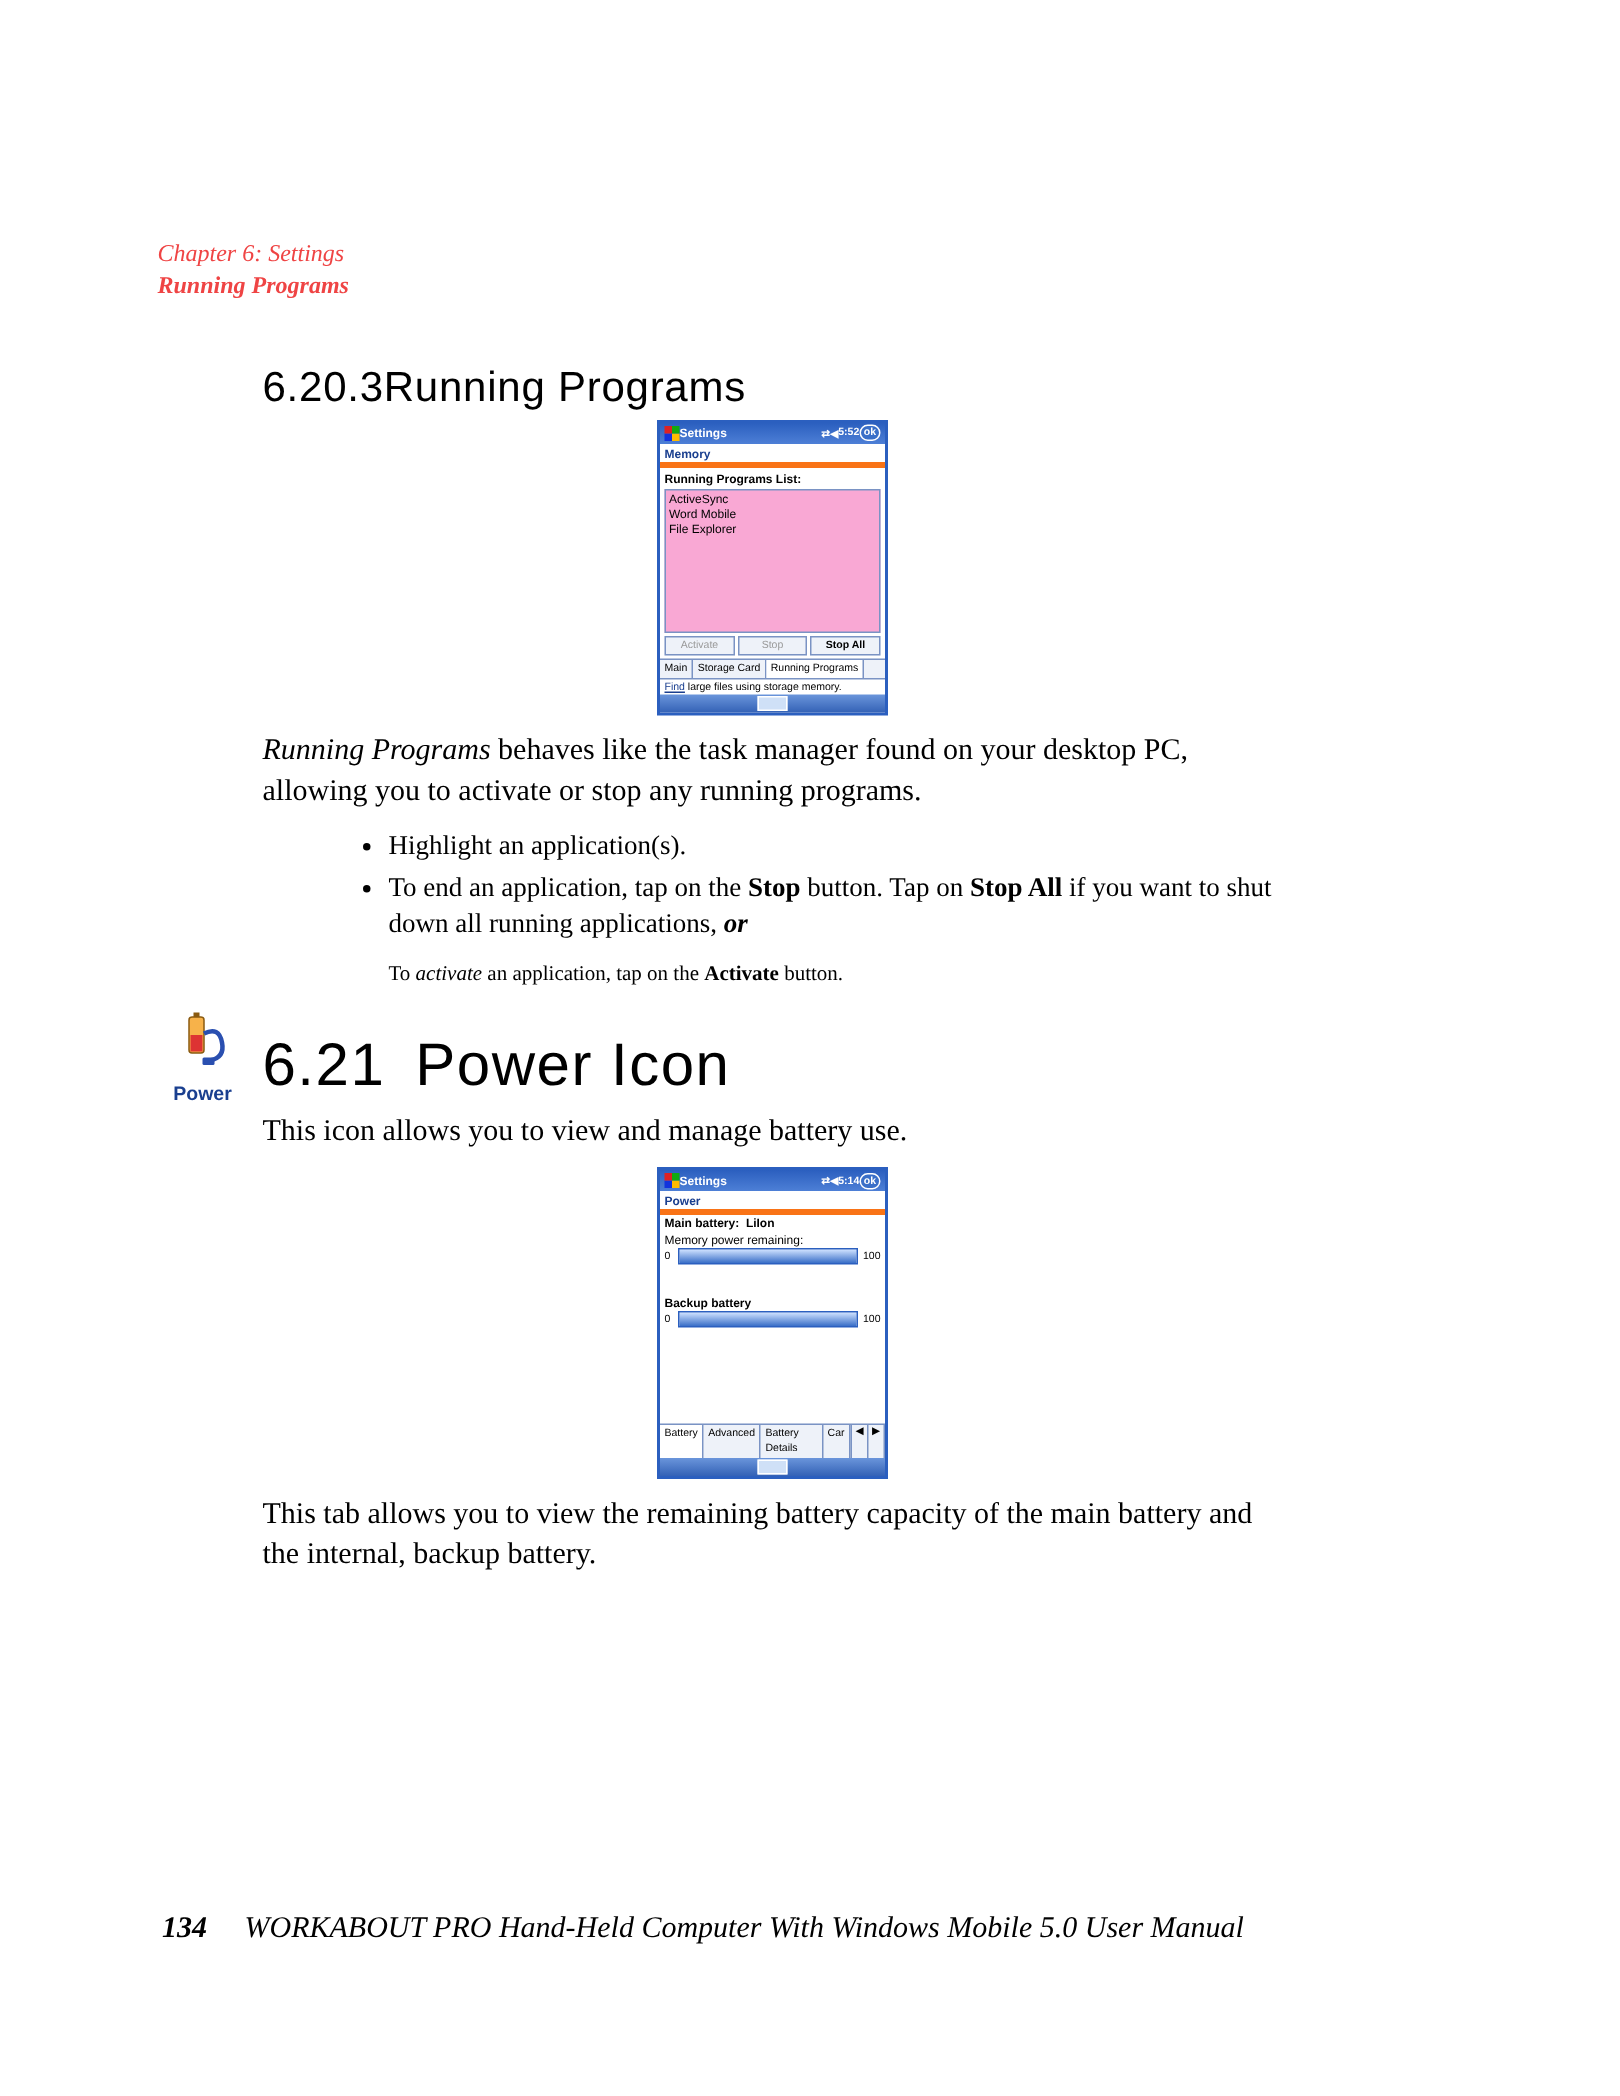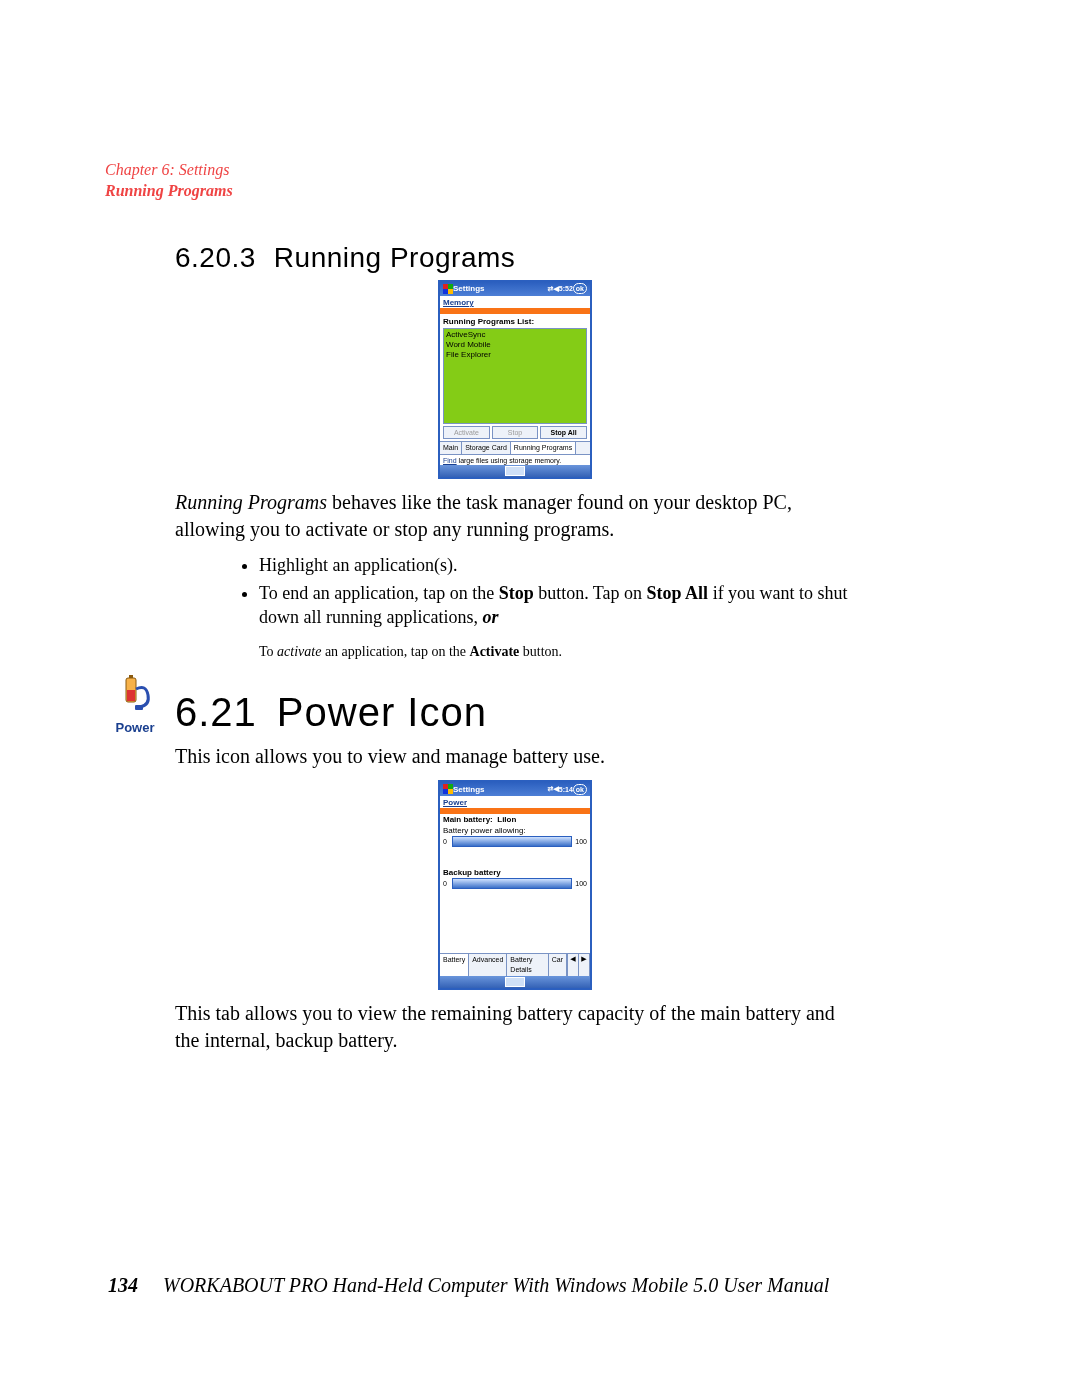--- a/index.html
+++ b/index.html
@@ -33,21 +33,21 @@
     margin-top: 40px;
     width: 680px;
   }
   h2.section {
     font-family: "Arial Narrow", Arial, sans-serif;
     font-weight: 500;
     font-size: 28px;
     letter-spacing: 0.5px;
     margin: 0 0 6px 0;
   }
-  h2.section .num { margin-right: 18px; }
+  h2.section .num { }
   h2.big {
     font-family: "Arial Narrow", Arial, sans-serif;
     font-weight: 500;
     font-size: 40px;
     letter-spacing: 1px;
     margin: 28px 0 6px 0;
   }
   h2.big .num { margin-right: 20px; }
   p.body {
     font-size: 20px;
@@ -130,32 +130,31 @@
     background: #3a6fc8;
     border: 1px solid #fff;
     border-radius: 7px;
     padding: 0 2px;
     line-height: 9px;
   }
   .wm .subhead {
     color: #1a3f8f;
     font-weight: bold;
     padding: 2px 3px 1px;
-    border-bottom: 6px solid #f97316;
-    text-decoration: underline;
+    border-bottom: 4px solid #f97316;
   }
   .wm .section-label {
     font-weight: bold;
     padding: 3px 3px 0;
   }
   .wm .listframe {
     margin: 2px 3px;
     border: 1px solid #7a93c4;
     height: 92px;
-    background: #84cc16;
+    background: #f9a8d4;
     padding: 1px 2px;
     line-height: 10px;
   }
   .wm .btnrow {
     display: flex;
     gap: 2px;
     margin: 2px 3px;
   }
   .wm .btnrow .btn {
     flex: 1;
@@ -312,21 +311,21 @@
         <span class="title">Settings</span>
         <span class="sig">⇄</span>
         <span class="spk">◀</span>
         <span class="time">5:14</span>
         <span class="ok">ok</span>
       </div>
       <div class="subhead">Power</div>
       <div class="field">
         <b><span>Main battery:</span></b>&nbsp;&nbsp;<b><span>LiIon</span></b>
       </div>
-      <div class="field">Battery power allowing:</div>
+      <div class="field">Memory power remaining:</div>
       <div class="bar-row">
         <span class="z">0</span>
         <div class="bar"></div>
         <span class="val">100</span>
       </div>
       <div style="height:16px"></div>
       <div class="field"><b><span>Backup battery</span></b></div>
       <div class="bar-row">
         <span class="z">0</span>
         <div class="bar"></div>

